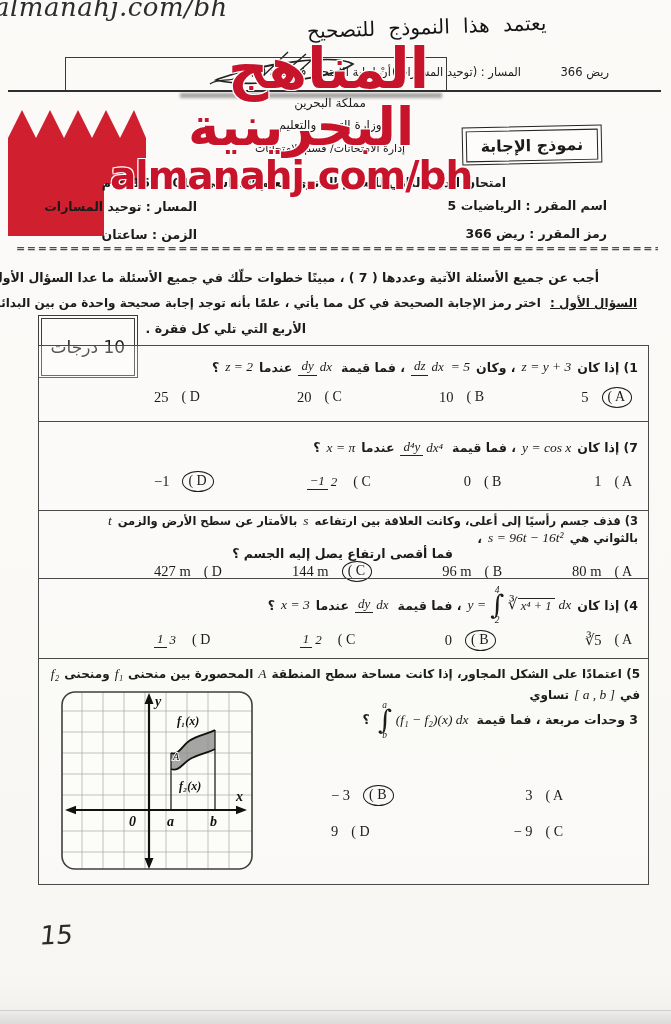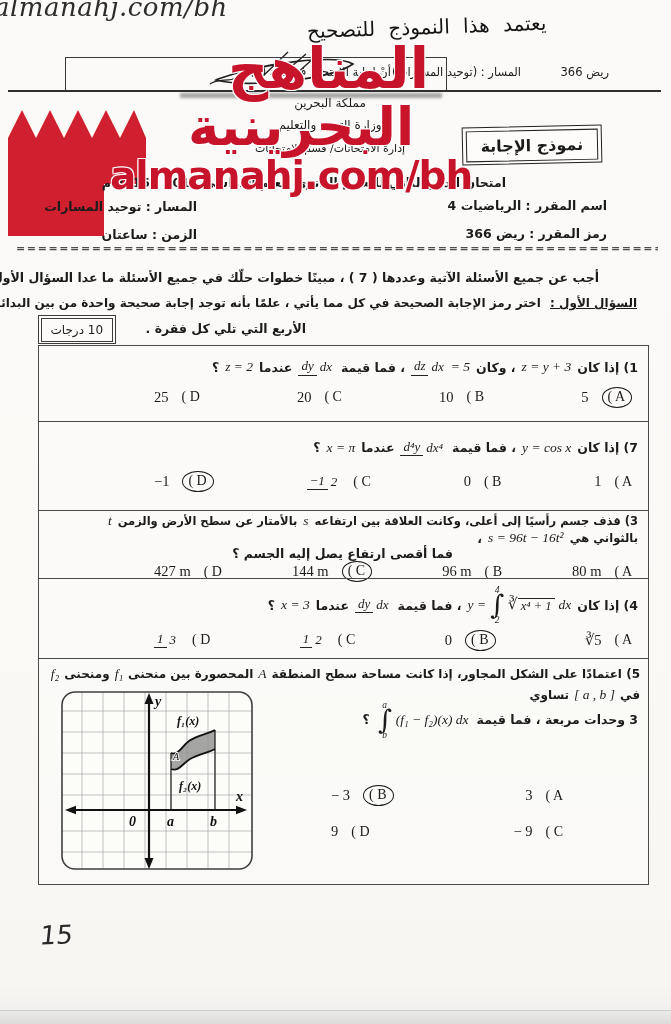--- a/index.html
+++ b/index.html
@@ -45,21 +45,21 @@
   .course-track{top:199px;right:474px;font-size:12.5px;font-weight:700;direction:rtl;white-space:nowrap;}
   .course-time{top:227px;right:474px;font-size:12.5px;font-weight:700;direction:rtl;white-space:nowrap;}
   
   .divider{top:242px;left:16px;width:642px;overflow:hidden;white-space:nowrap;font-size:11px;letter-spacing:1.6px;color:#4d4d4d;font-weight:700;}
   
   .instr1{top:270px;right:72px;font-size:12.5px;font-weight:700;direction:rtl;white-space:nowrap;}
   .instr2{top:296px;right:34px;font-size:12px;font-weight:700;direction:rtl;white-space:nowrap;}
   .ulab{text-decoration:underline;margin-left:5px;}
   .instr3{top:321px;right:365px;font-size:12.5px;font-weight:700;direction:rtl;white-space:nowrap;}
   .marks{top:315px;left:38px;border:1.2px solid #3c3c3c;padding:1.5px;background:#fcfbf9;}
-  .marks-in{border:1.2px solid #3c3c3c;padding:4px 9px;font-size:12px;direction:rtl;white-space:nowrap;}
+  .marks-in{border:1.2px solid #3c3c3c;padding:18px 9px;font-size:17px;direction:rtl;white-space:nowrap;}
   
   .qtable{top:345px;left:38px;width:611px;height:540px;border:1.4px solid #4a4a4a;box-sizing:border-box;background:rgba(255,255,255,.25);}
   .qrow{position:relative;box-sizing:border-box;display:flex;flex-direction:column;justify-content:space-evenly;padding:2px 10px;}
   .qrow + .qrow{border-top:1.4px solid #4a4a4a;}
   .h75{height:75px;}.h90{height:89px;}.h68{height:68px;}.h80{height:80px;}.h227{height:224px;}
   .qline{display:flex;direction:rtl;align-items:center;gap:6px;flex-wrap:wrap;}
   .qt{font-size:12.5px;font-weight:700;}
   .qline2-ar{direction:rtl;font-size:12.5px;font-weight:700;margin-right:185px;}
   
   .frac{display:inline-flex;flex-direction:row;align-items:center;direction:ltr;unicode-bidi:isolate;
@@ -128,21 +128,21 @@
 
   <div class="abs kingdom ar">مملكة البحرين</div>
   <div class="abs ministry ar">وزارة التربية والتعليم</div>
   <div class="abs directorate ar">إدارة الامتحانات/ قسم الامتحانات</div>
   <div class="abs exam-title ar">امتحان الدور الثاني للتعليم الثانوي للعام الدراسي 2014 - 2015 م</div>
 
   <div class="abs ambox">
     <div class="ambox-in ar">نموذج الإجابة</div>
   </div>
 
-  <div class="abs course-name ar">اسم المقرر : الرياضيات 4</div>
+  <div class="abs course-name ar">اسم المقرر : الرياضيات 5</div>
   <div class="abs course-code ar">رمز المقرر : ريض 366</div>
   <div class="abs course-track ar">المسار : توحيد المسارات</div>
   <div class="abs course-time ar">الزمن : ساعتان</div>
 
   <div class="abs divider">=====================================================================================</div>
 
   <div class="abs instr1 ar">أجب عن جميع الأسئلة الآتية وعددها ( 7 ) ، مبينًا خطوات حلّك في جميع الأسئلة ما عدا السؤال الأول.</div>
   <div class="abs instr2 ar">
     <span class="ulab">السؤال الأول :</span>
     <span>اختر رمز الإجابة الصحيحة في كل مما يأتي ، علمًا بأنه توجد إجابة صحيحة واحدة من بين البدائل</span>

